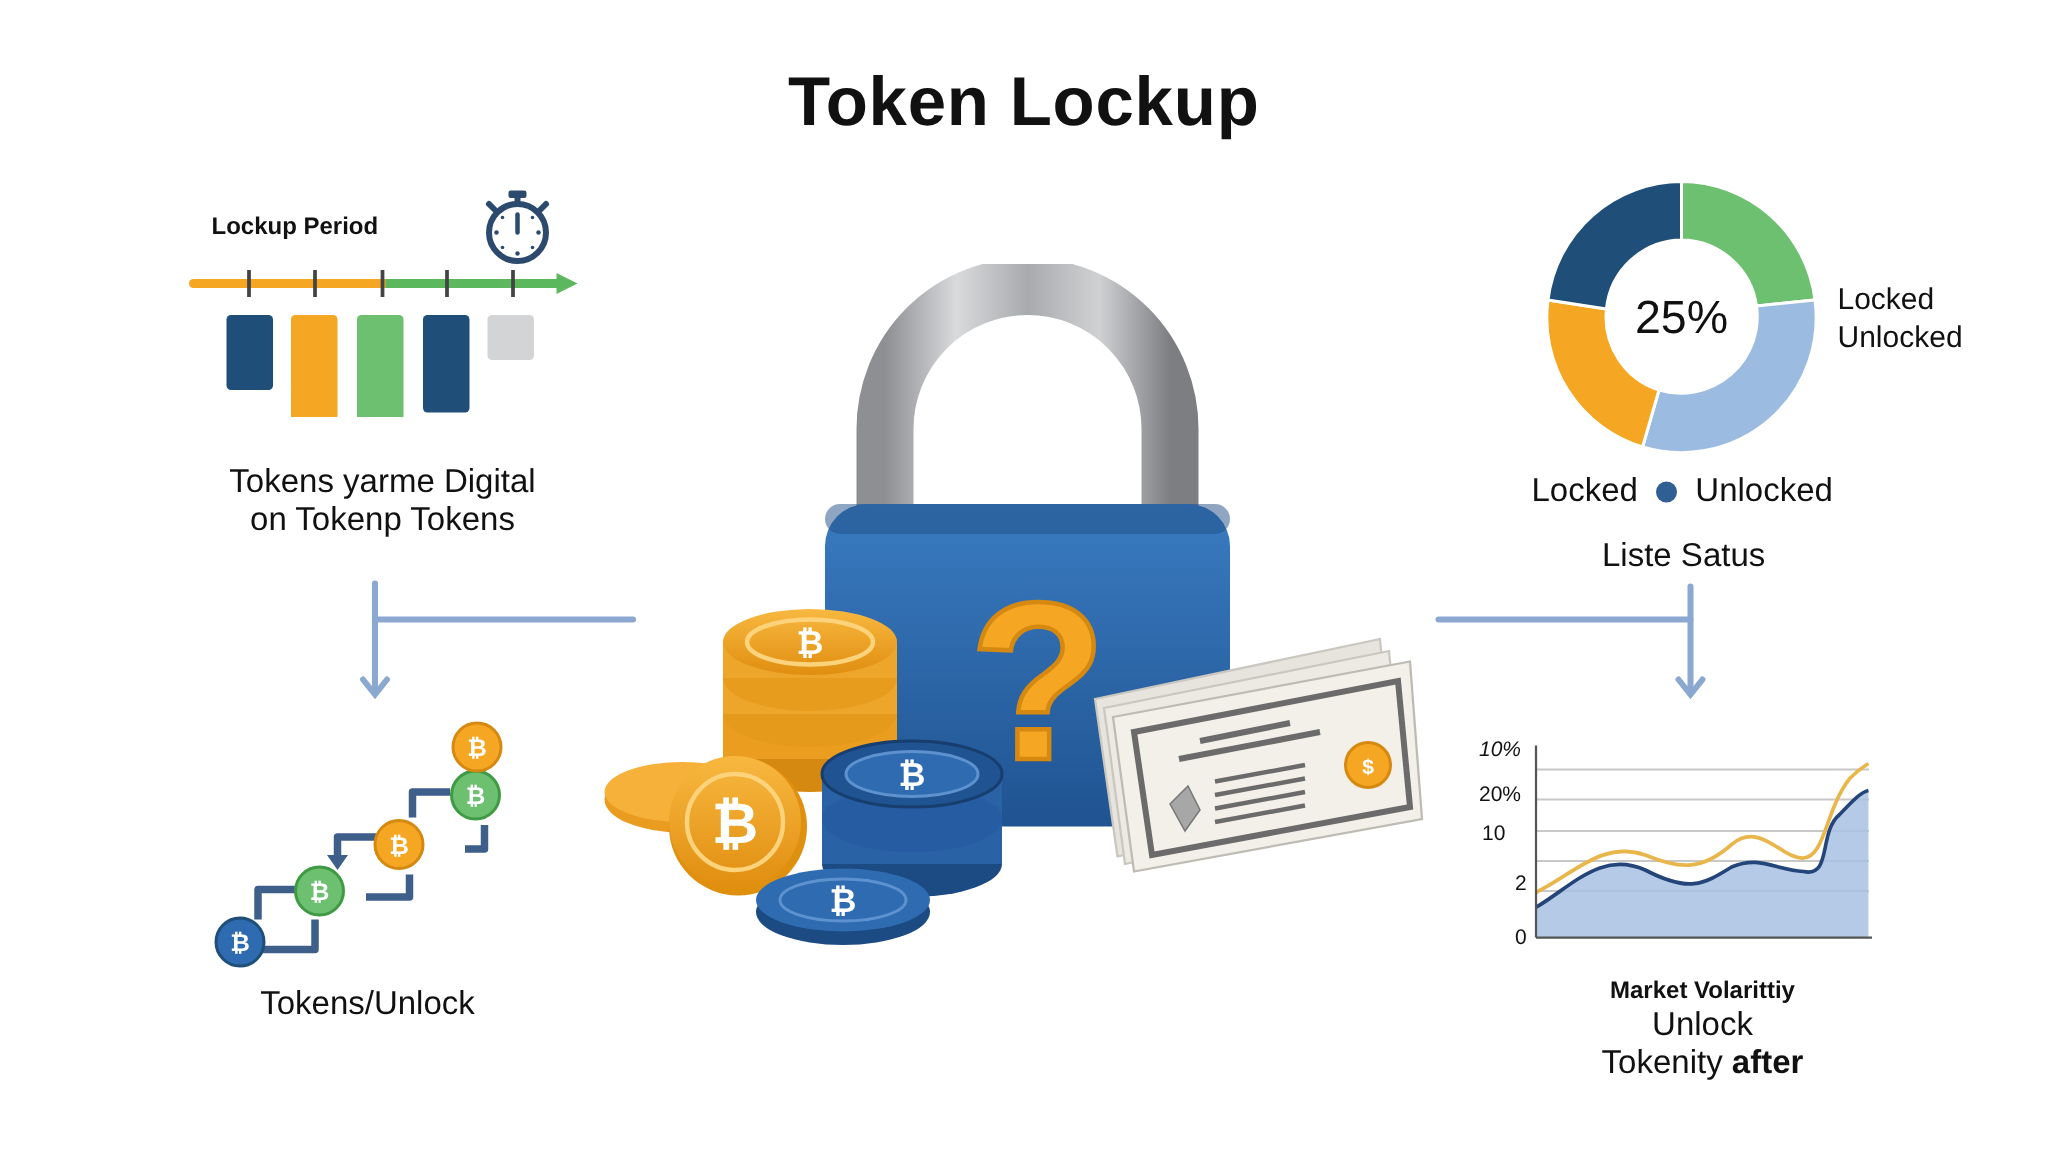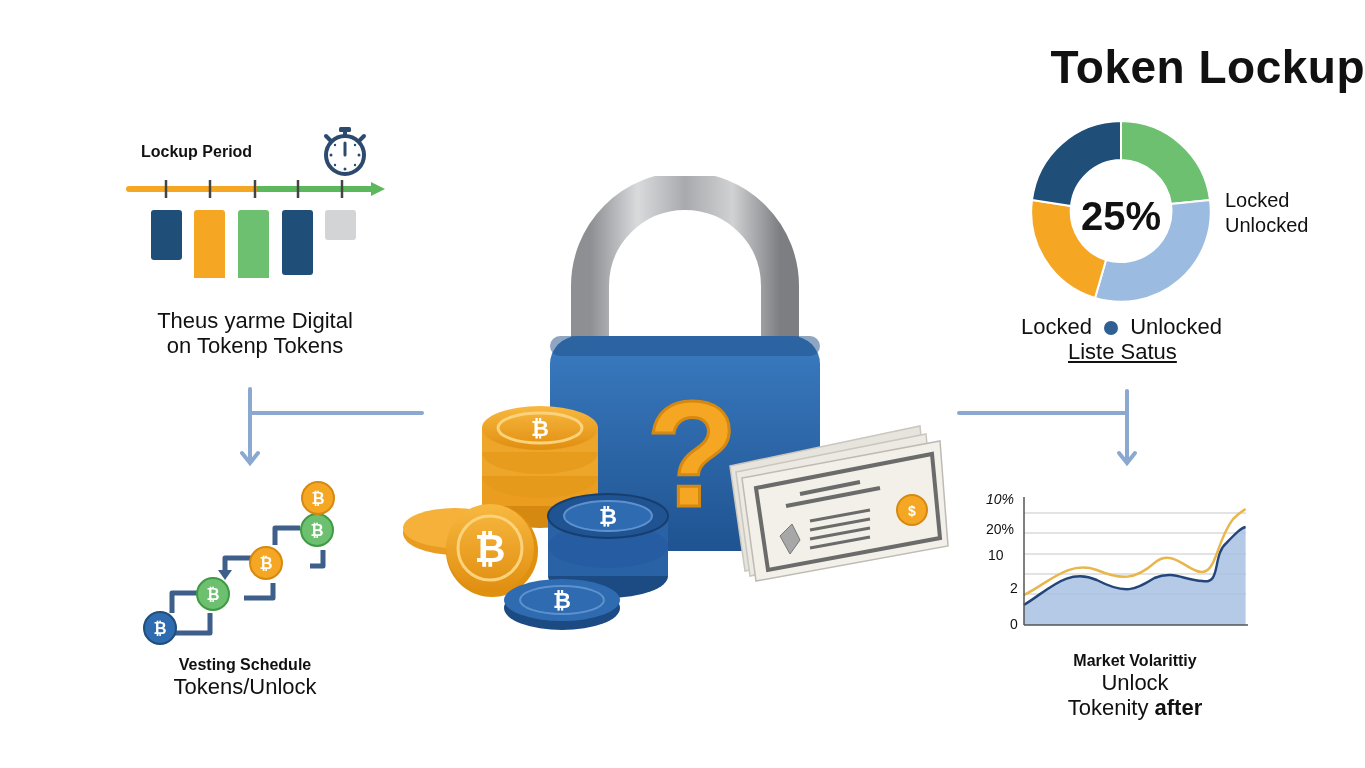--- a/index.html
+++ b/index.html
@@ -1,18 +1,18 @@
 <!DOCTYPE html>
 <html><head>
 <meta charset="utf-8">
 <style>
   html, body { margin:0; padding:0; }
   body { width:1365px; height:768px; background:#ffffff; position:relative; overflow:hidden; font-family:"Liberation Sans", sans-serif; color:#111; }
   .abs { position:absolute; }
-  .title { left:0; width:1365px; top:40px; text-align:right; font-size:46px; font-weight:bold; letter-spacing:0.5px; }
+  .title { left:0; width:1365px; top:40px; text-align:center; font-size:46px; font-weight:bold; letter-spacing:0.5px; }
   .bold-lbl { font-weight:bold; font-size:16px; }
   .txt { font-size:22px; line-height:25px; }
   .center { text-align:center; }
 </style>
 </head>
 <body>
 
 <div class="abs title">Token Lockup</div>
 
 <div class="abs bold-lbl" style="left:141px;top:143px;">Lockup Period</div>
@@ -44,21 +44,21 @@
     <line x1="173" y1="2" x2="173" y2="20"></line>
       <line x1="217" y1="2" x2="217" y2="20"></line>
   </g>
   <rect x="26" y="32" width="31" height="50" rx="3" fill="#1f4e79"></rect>
   <rect x="69" y="32" width="31" height="70" rx="3" fill="#f5a623"></rect>
   <rect x="113" y="32" width="31" height="75" rx="3" fill="#6cc070"></rect>
   <rect x="157" y="32" width="31" height="65" rx="3" fill="#1f4e79"></rect>
   <rect x="200" y="32" width="31" height="30" rx="3" fill="#d3d4d6"></rect>
 </svg>
 <div class="abs txt center" style="left:120px;width:270px;top:308px;">
-  <div>Theus yarme Digital</div>
+  <div>Tokens yarme Digital</div>
   <div>on Tokenp Tokens</div>
 </div>
 
 <svg class="abs" style="left:238px;top:385px;" width="190" height="85" viewBox="0 0 190 85">
   <line x1="12" y1="4" x2="12" y2="74" stroke="#8aa8d0" stroke-width="4" stroke-linecap="round"></line>
   <line x1="12" y1="28" x2="184" y2="28" stroke="#8aa8d0" stroke-width="4" stroke-linecap="round"></line>
   <polyline points="4,68 12,78 20,68" fill="none" stroke="#8aa8d0" stroke-width="4" stroke-linecap="round"></polyline>
 </svg>
 
 <svg class="abs" style="left:140px;top:478px;" width="200" height="172" viewBox="0 0 200 172">
@@ -78,21 +78,20 @@
       <text x="73" y="122">₿</text>
     <circle cx="126" cy="85" r="16" fill="#f5a623" stroke="#d68910" stroke-width="2"></circle>
       <text x="126" y="91">₿</text>
     <circle cx="177" cy="52" r="16" fill="#6cc070" stroke="#3e9b43" stroke-width="2"></circle>
       <text x="177" y="58">₿</text>
     <circle cx="178" cy="20" r="16" fill="#f5a623" stroke="#d68910" stroke-width="2"></circle>
       <text x="178" y="26">₿</text>
   </g>
 </svg>
 <div class="abs center" style="left:120px;width:250px;top:656px;">
-  <div class="bold-lbl">Vesting Schedule</div>
   <div class="txt">Tokens/Unlock</div>
 </div>
 
 <svg class="abs" style="left:400px;top:176px;" width="560" height="460" viewBox="0 0 560 460">
   <defs>
     <linearGradient id="shackle" x1="0" x2="1">
       <stop offset="0" stop-color="#8d8f93"></stop>
         <stop offset="0.25" stop-color="#d9dadc"></stop>
       <stop offset="0.5" stop-color="#a8aaad"></stop>
         <stop offset="0.75" stop-color="#d0d1d3"></stop>
@@ -165,31 +164,31 @@
   </g>
 </svg>
 
 <svg class="abs" style="left:1030px;top:120px;" width="182" height="182" viewBox="0 0 182 182">
 
   <path d="M91 1 A90 90 0 0 1 180 80 L141 84 A51 51 0 0 0 91 40 Z" fill="#6cc070" stroke="#fff" stroke-width="2"></path>
   <path d="M180 80 A90 90 0 0 1 65 178 L76 140 A51 51 0 0 0 141 84 Z" fill="#9bbce0" stroke="#fff" stroke-width="2"></path>
   <path d="M65 178 A90 90 0 0 1 2 80 L41 86 A51 51 0 0 0 76 140 Z" fill="#f5a623" stroke="#fff" stroke-width="2"></path>
   <path d="M2 80 A90 90 0 0 1 91 1 L91 40 A51 51 0 0 0 41 86 Z" fill="#1f4e79" stroke="#fff" stroke-width="2"></path>
 </svg>
-<div class="abs" style="left:1066px;top:194px;width:110px;text-align:center;font-size:40px;font-weight:bold;">25%</div>
+<div class="abs" style="left:1066px;top:194px;width:110px;text-align:center;font-size:31px;font-weight:normal;">25%</div>
 <div class="abs" style="left:1225px;top:188px;font-size:20px;line-height:25px;">
   <div>Locked</div>
   <div>Unlocked</div>
 </div>
 <div class="abs txt" style="left:1021px;top:314px;white-space:nowrap;">
   <span>Locked</span>
   <span style="display:inline-block;width:14px;height:14px;border-radius:50%;background:#2f5f93;margin:0 6px;vertical-align:-1px;"></span>
   <span>Unlocked</span>
 </div>
-<div class="abs txt" style="left:1068px;top:339px;text-decoration:underline;">Liste Satus</div>
+<div class="abs txt" style="left:1068px;top:357px;">Liste Satus</div>
 
 <svg class="abs" style="left:955px;top:385px;" width="185" height="85" viewBox="0 0 185 85">
   <line x1="4" y1="28" x2="172" y2="28" stroke="#8aa8d0" stroke-width="4" stroke-linecap="round"></line>
   <line x1="172" y1="6" x2="172" y2="76" stroke="#8aa8d0" stroke-width="4" stroke-linecap="round"></line>
   <polyline points="164,68 172,78 180,68" fill="none" stroke="#8aa8d0" stroke-width="4" stroke-linecap="round"></polyline>
 </svg>
 
 <div class="abs" style="left:986px;top:492px;font-size:14px;line-height:14px;">
   <div class="abs" style="left:0;top:0;font-style:italic;">10%</div>
   <div class="abs" style="left:0;top:30px;">20%</div>

